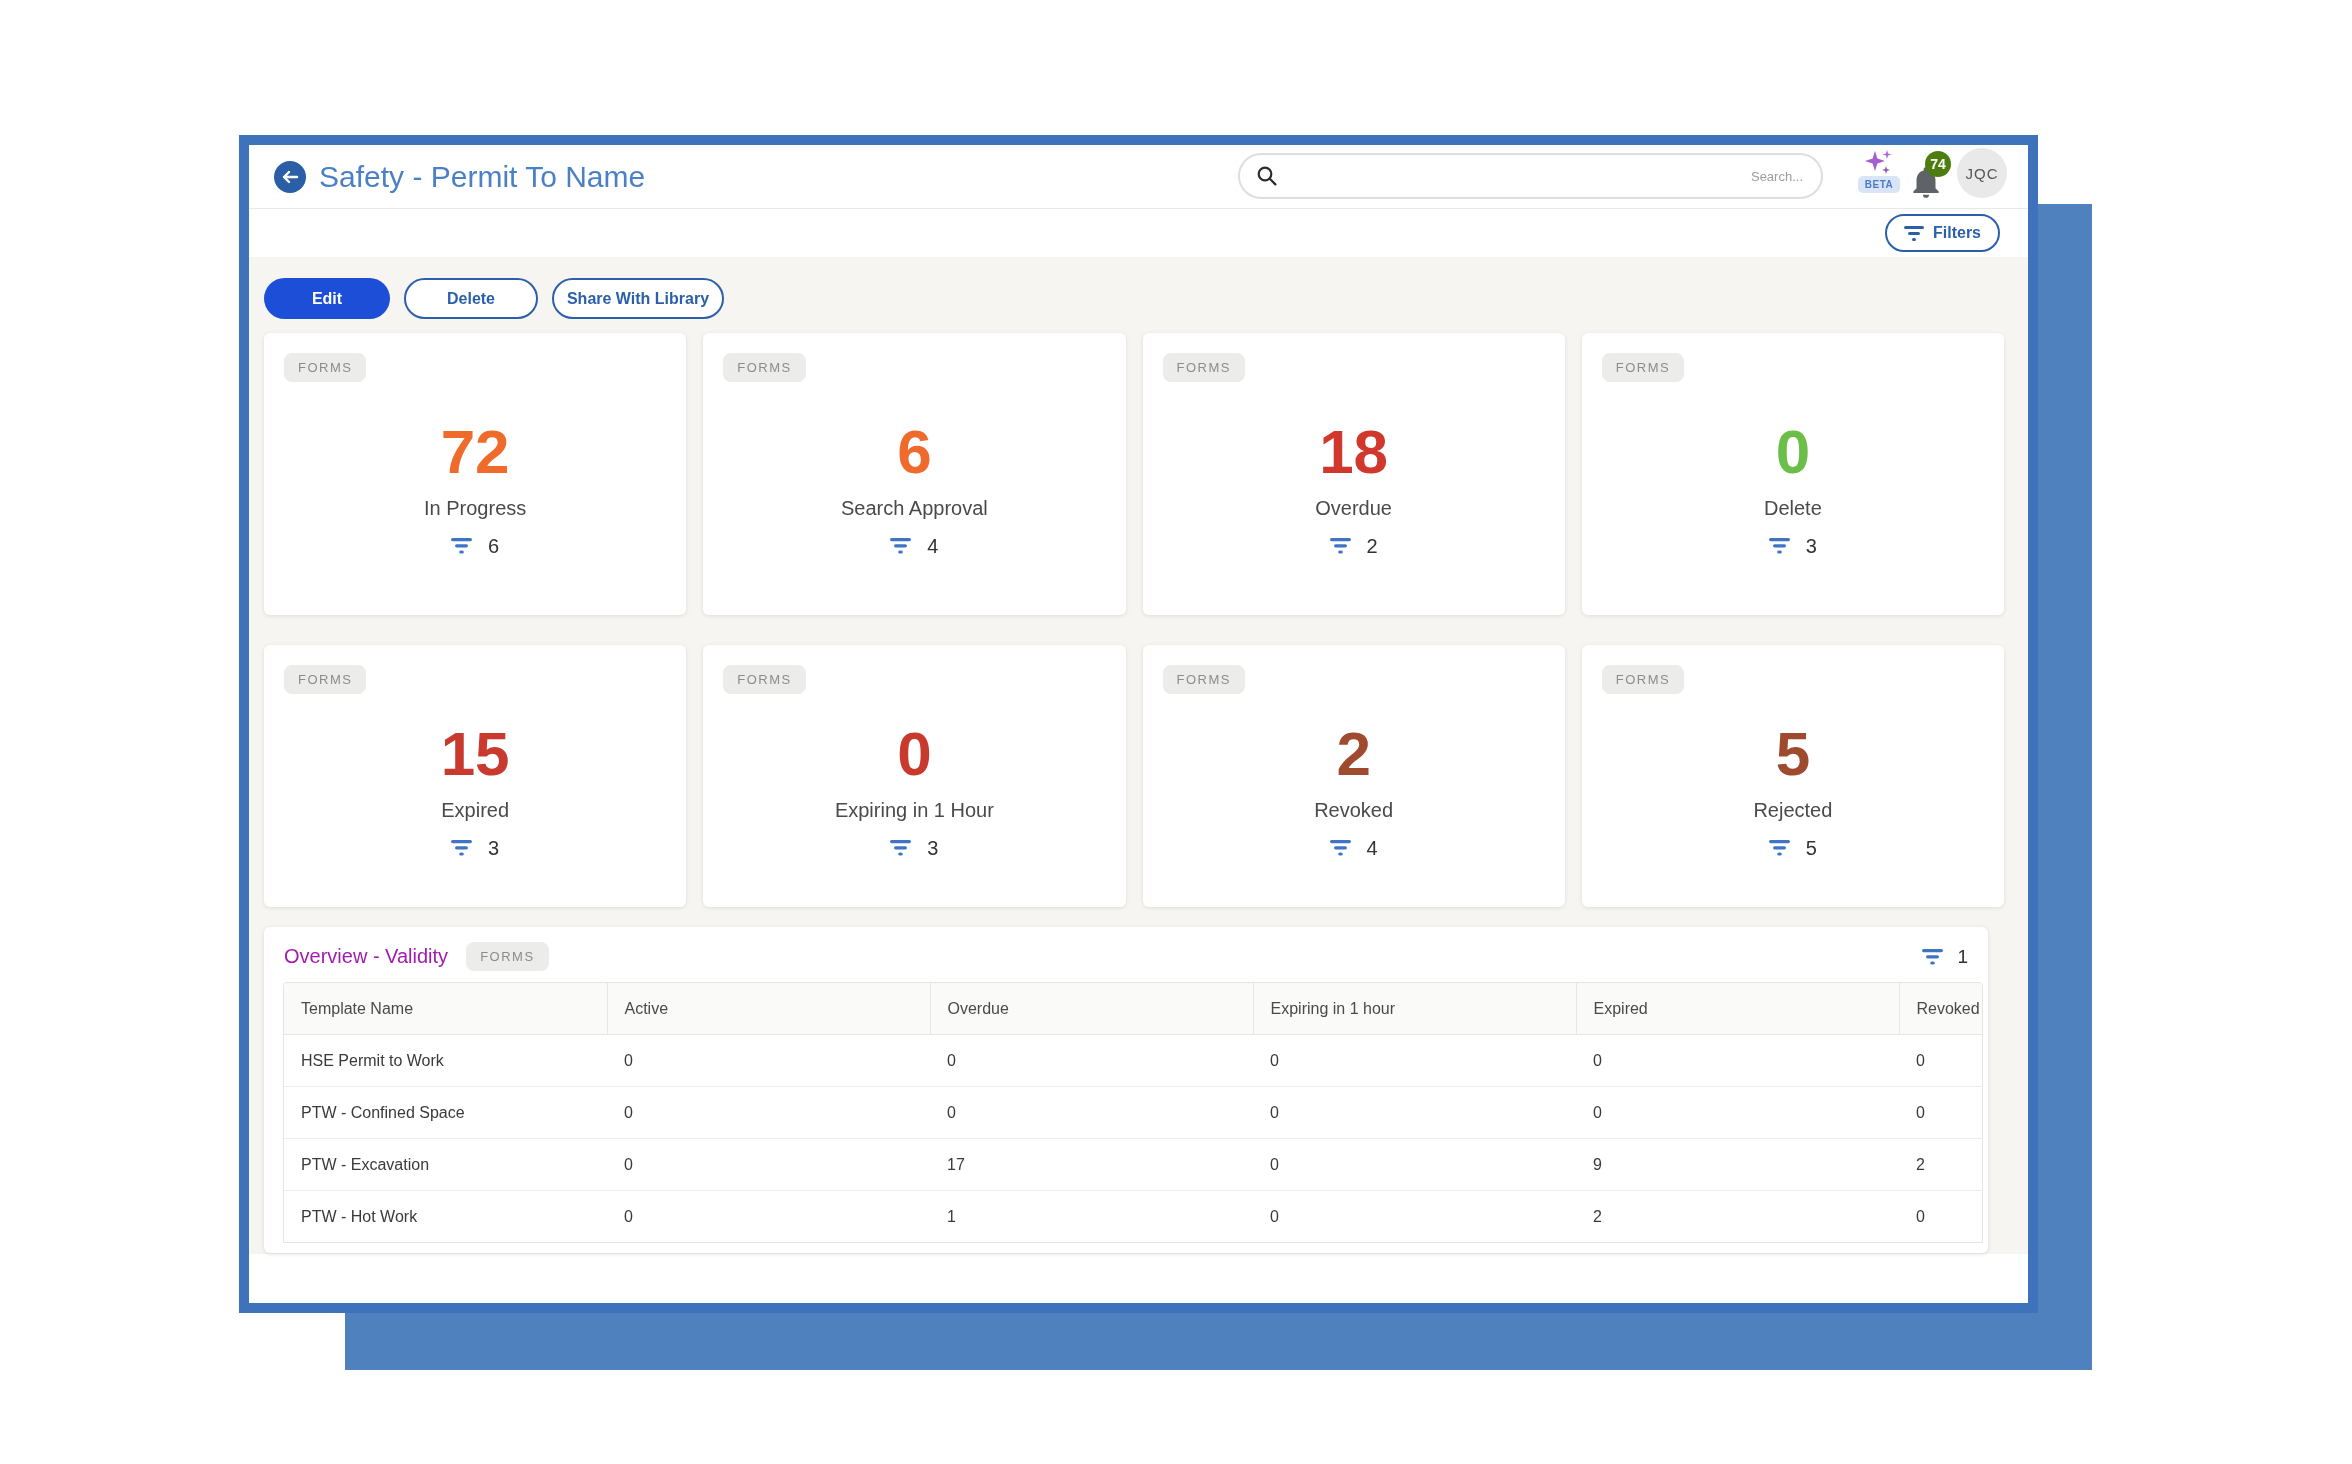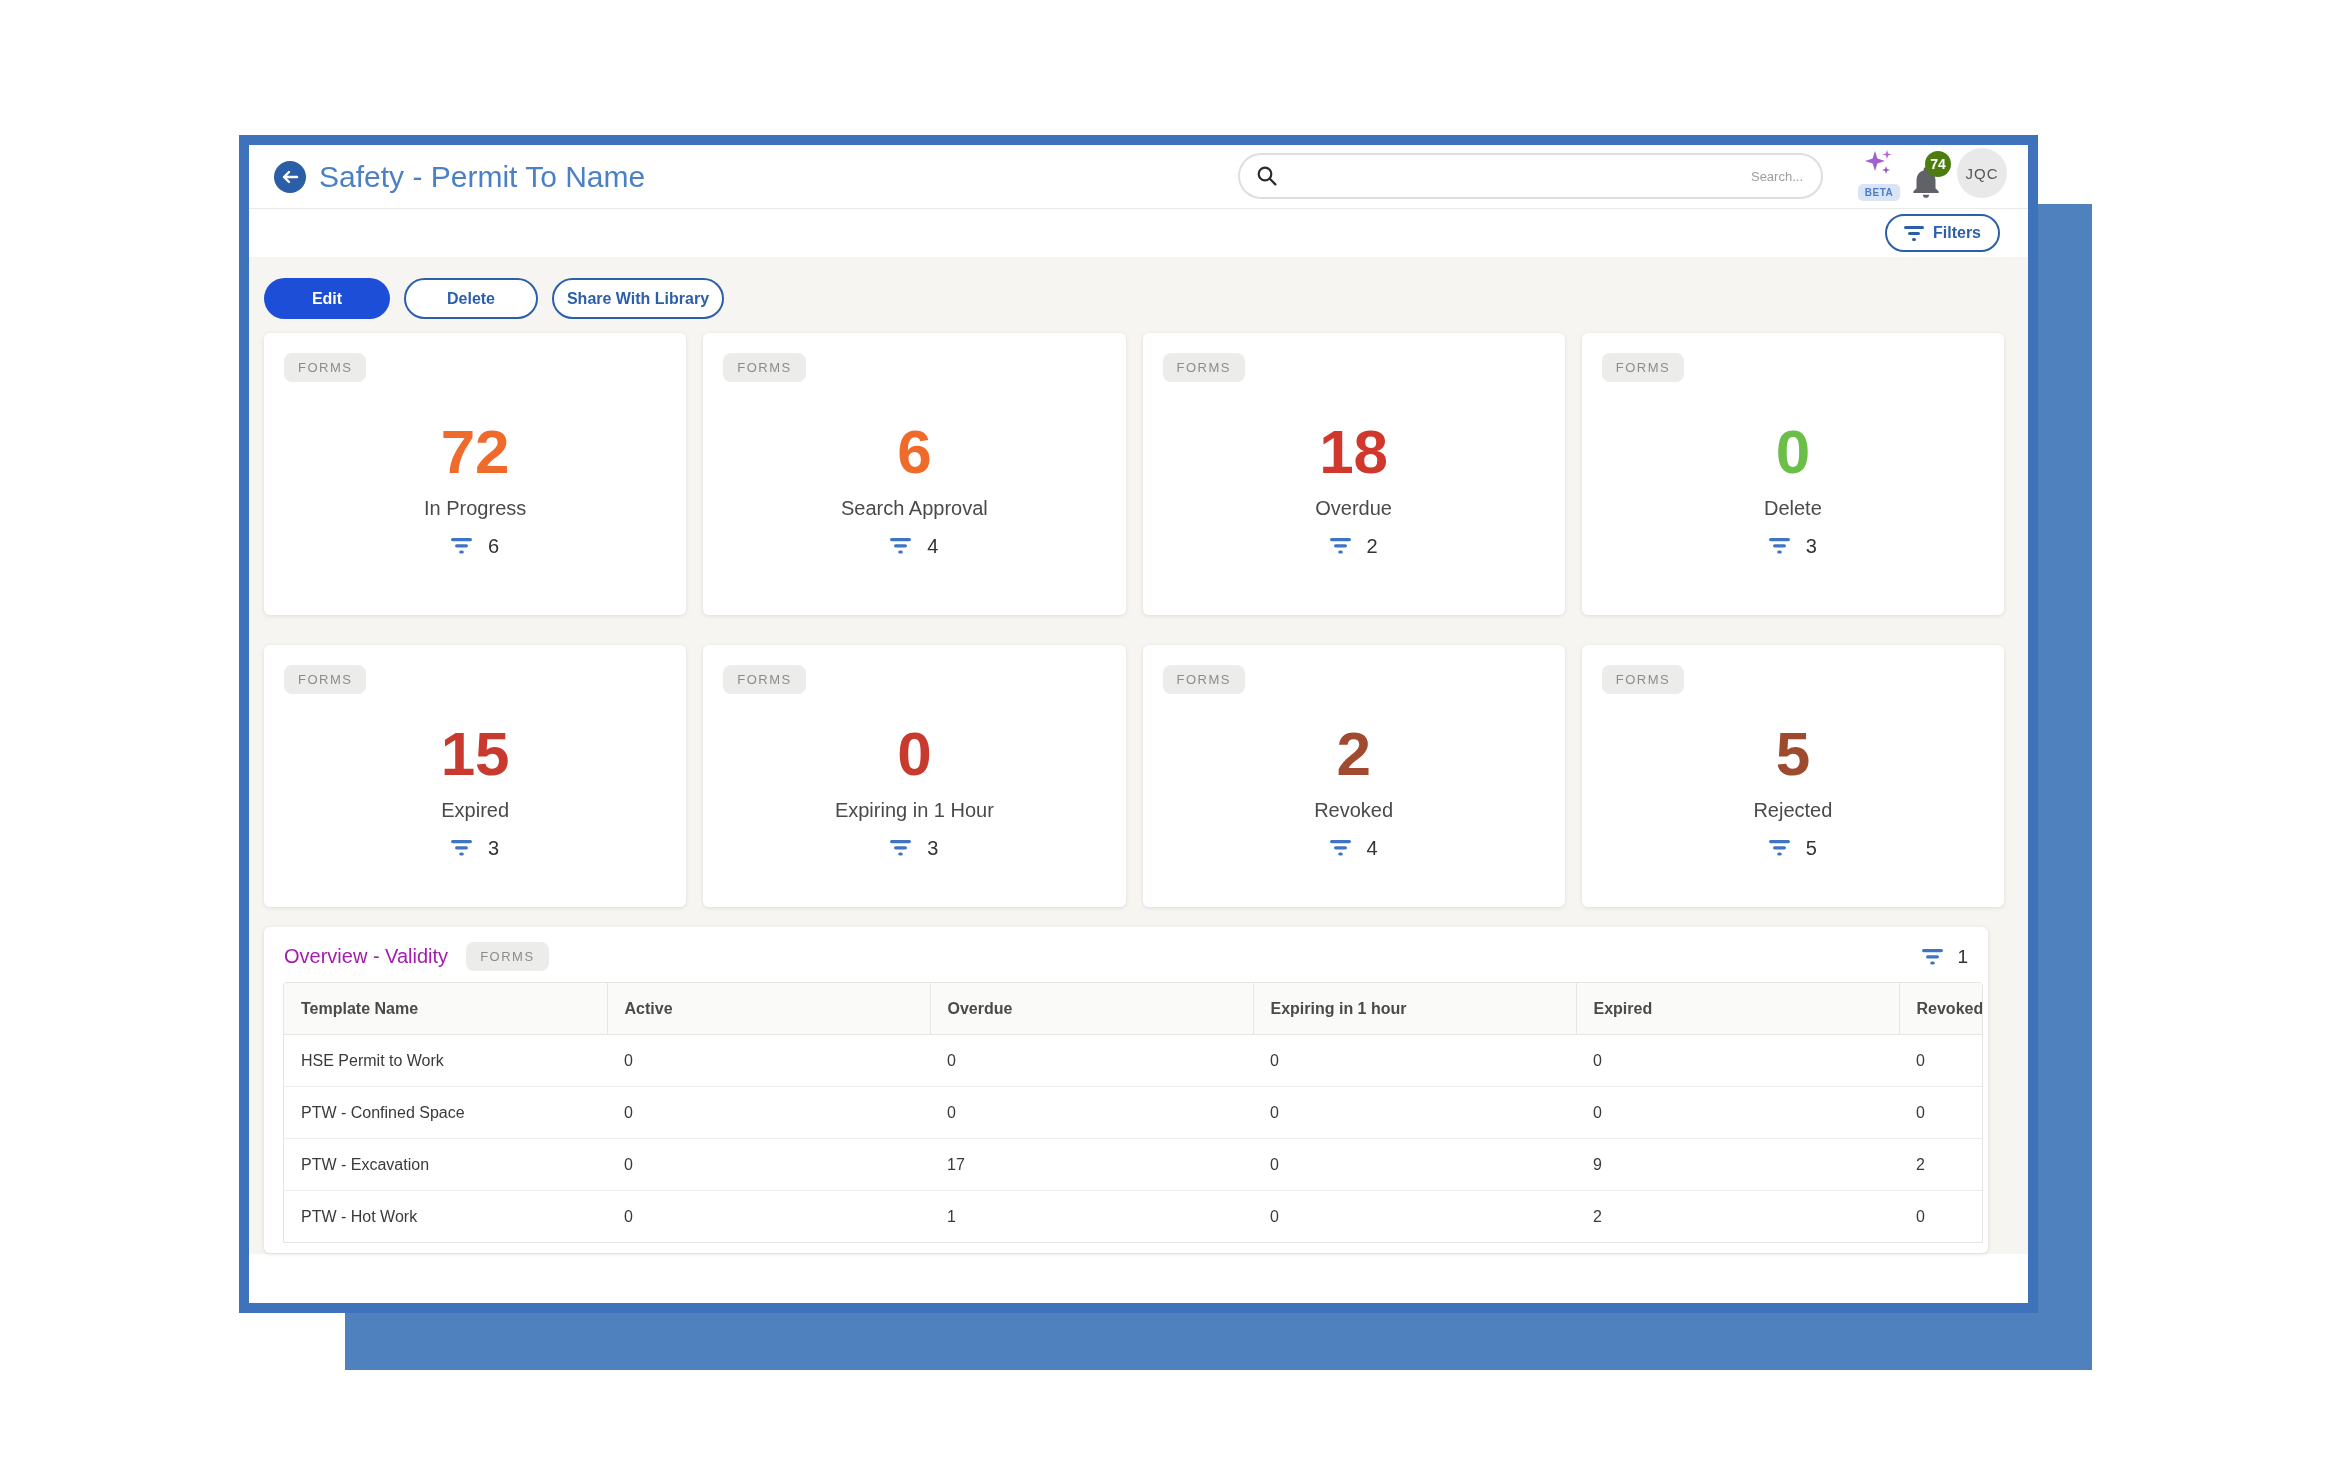--- a/index.html
+++ b/index.html
@@ -16,21 +16,21 @@
   .back-btn{width:32px;height:32px;border-radius:50%;background:#2A5EA7;margin-left:25px;
             display:flex;align-items:center;justify-content:center;flex:0 0 auto;cursor:pointer;}
   .app-title{margin-left:13px;font-size:30px;color:#4B80C6;white-space:nowrap;}
   .search-box{position:absolute;left:989px;top:8px;width:585px;height:46px;box-sizing:border-box;
               border:2px solid #DEDEDE;border-radius:24px;display:flex;align-items:center;
               padding:0 16px;background:#fff;}
   .search-box input{border:none;outline:none;flex:1;font-size:13px;color:#444;margin-left:12px;
                     font-family:"Liberation Sans",sans-serif;background:transparent;text-align:right;}
   .search-box input::placeholder{color:#9E9E9E;}
   .sparkle-group{position:absolute;left:1605px;top:4px;width:50px;display:flex;flex-direction:column;
-                 align-items:center;cursor:pointer;gap:8px;}
+                 align-items:center;cursor:pointer;}
   .beta-chip{margin-top:-3px;background:#D9E5F6;color:#4A7CC9;font-size:10px;font-weight:bold;
              padding:3px 7px;border-radius:5px;letter-spacing:.5px;}
   .bell-group{position:absolute;left:1656px;top:8px;width:52px;height:50px;cursor:pointer;}
   .bell-group svg{position:absolute;left:2px;bottom:2px;}
   .bell-badge{position:absolute;left:20px;top:-2px;min-width:26px;height:26px;border-radius:13px;
               background:#4d7c0f;color:#fff;font-size:14px;font-weight:bold;display:flex;
               align-items:center;justify-content:center;}
   .avatar{position:absolute;left:1708px;top:3px;width:50px;height:50px;border-radius:50%;
           background:#E9E9E9;color:#555;font-size:15px;letter-spacing:1px;display:flex;
           align-items:center;justify-content:center;cursor:pointer;}
@@ -65,21 +65,21 @@
   .table-card{position:absolute;left:15px;top:670px;width:1724px;height:326px;background:#fff;
               border-radius:6px;box-shadow:0 1px 4px rgba(0,0,0,.12);box-sizing:border-box;}
   .table-title-row{display:flex;align-items:center;padding:15px 20px 11px 20px;}
   .table-title{font-size:20px;font-weight:normal;color:#a21caf;margin:0;}
   .table-title-row .chip{margin-left:18px;}
   .table-title-row .spacer{flex:1;}
   .title-filter{display:flex;align-items:center;gap:14px;font-size:19px;color:#333;cursor:pointer;}
   .table-clip{margin:0 5px 0 19px;overflow:hidden;border:1px solid #E4E4E1;border-radius:4px 4px 0 0;}
   table{border-collapse:collapse;table-layout:fixed;width:1938px;}
   col{width:323px;}
-  th{height:51px;background:#FAFAF9;font-weight:bold;font-size:16px;color:#4A4A4A;text-align:left;
+  th{height:51px;background:#FAFAF9;font-weight:normal;font-size:16px;color:#4A4A4A;text-align:left;
      padding:0 0 0 17px;border-left:1px solid #E6E6E3;}
   th:first-child{border-left:none;}
   td{height:51px;font-size:16px;color:#3A3A3A;padding:0 0 0 17px;border-top:1px solid #EDEDEB;}
   tbody tr:first-child td{border-top:1px solid #E6E6E3;}
   .funnel{display:inline-block;flex:0 0 auto;}
 </style>
 </head>
 <body>
 
 <div class="canvas">

